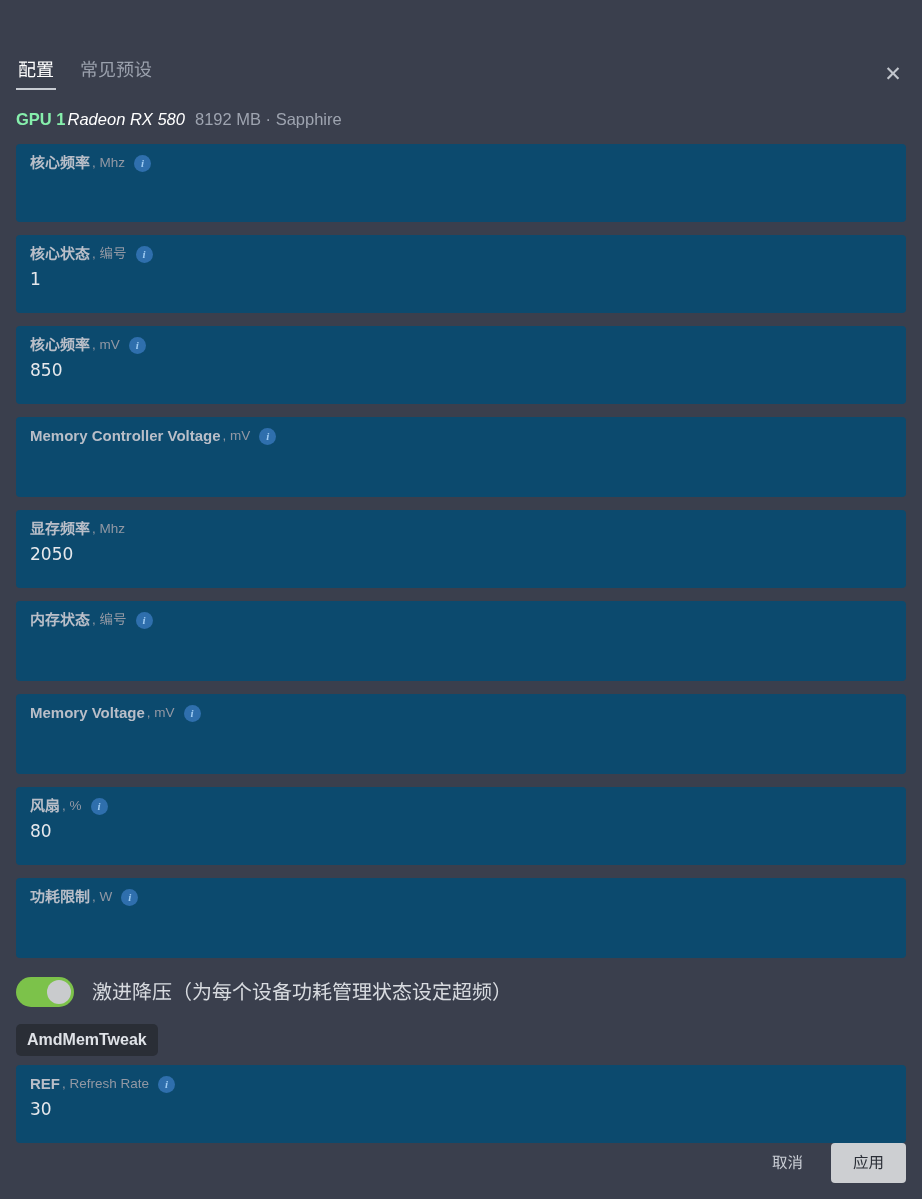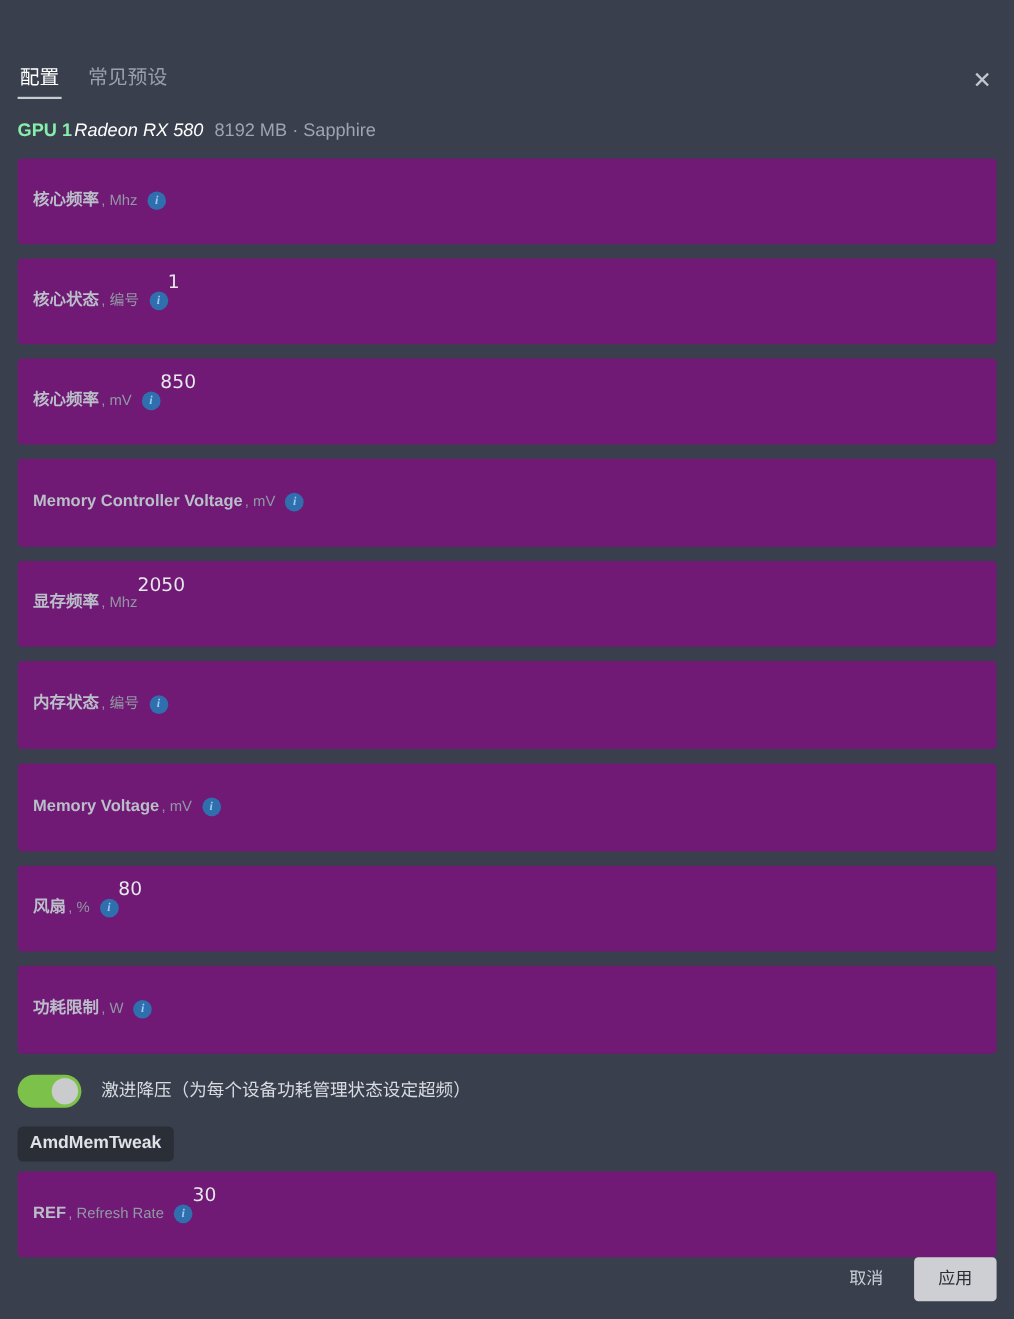--- a/index.html
+++ b/index.html
@@ -100,25 +100,26 @@
 
   
   .fields {
     padding: 14px 16px 0 16px;
     display: flex;
     flex-direction: column;
     gap: 13px;
   }
 
   .field {
-    background: #701a75;
+    background: #0c4a6e;
     border-radius: 4px;
     padding: 9px 14px 9px 14px;
     min-height: 78px;
     display: flex;
+    flex-direction: column;
     justify-content: flex-start;
     cursor: text;
   }
   .field.empty { min-height: 80px; }
 
   .field-label {
     display: flex;
     align-items: center;
     font-size: 15px;
     line-height: 20px;
@@ -181,21 +182,21 @@
   .toggle .knob {
     position: absolute;
     top: 3px;
     left: 31px;
     width: 24px;
     height: 24px;
     border-radius: 50%;
     background: #c9cbcd;
   }
   .toggle-label {
-    font-size: 16px;
+    font-size: 20px;
     line-height: 22px;
     color: #d8dbe0;
     white-space: nowrap;
   }
 
   
   .section-badge-row {
     padding: 17px 16px 0 16px;
   }
   .section-badge {

